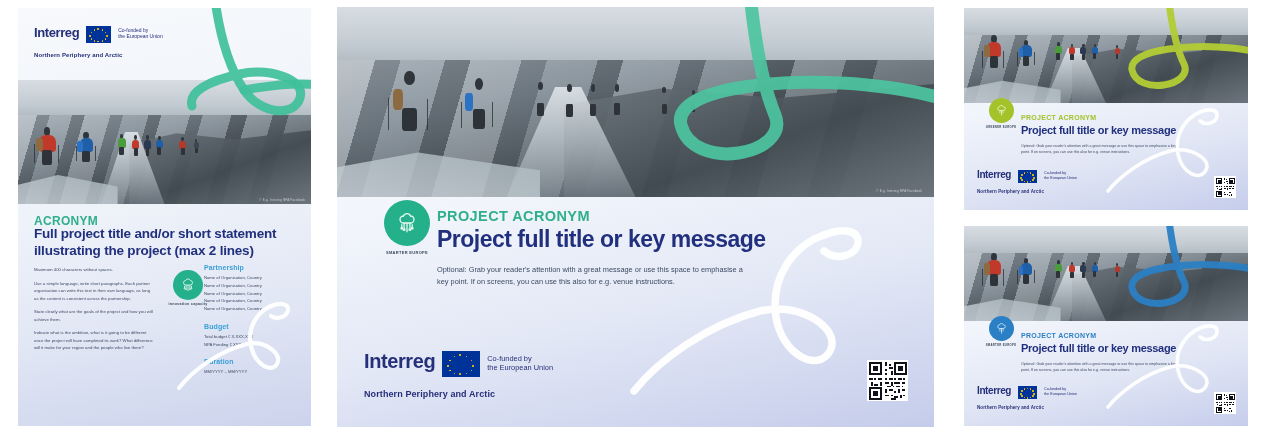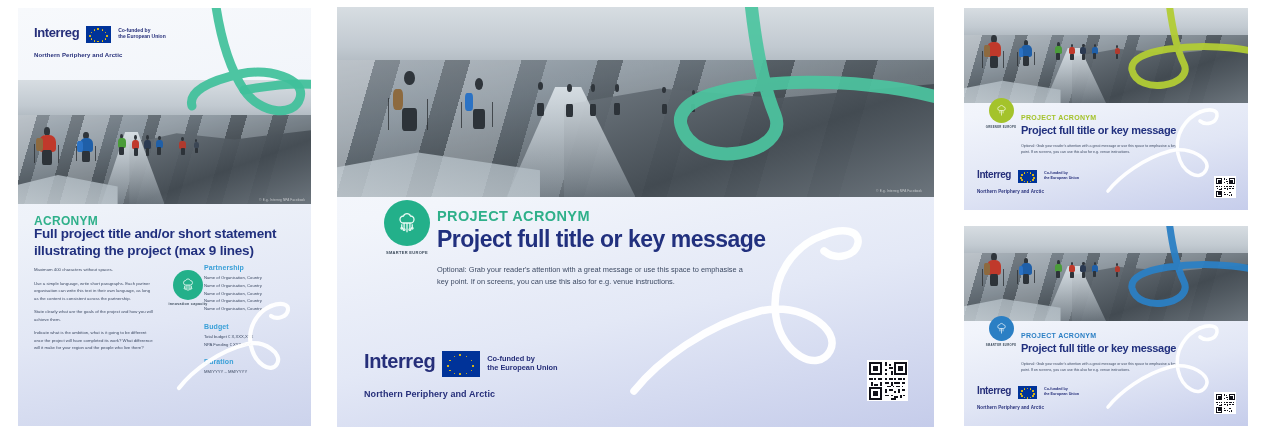--- a/index.html
+++ b/index.html
@@ -41,21 +41,21 @@
   
   .ribbon{position:absolute;pointer-events:none;}
   .ribbon svg{display:block;overflow:visible;}
 
   
   .logo{display:flex;align-items:flex-start;gap:7px;}
   .logo .wordmark{font-weight:700;font-size:13px;color:#262f7a;letter-spacing:-0.4px;line-height:1;}
   .logo .euflag{width:25px;height:17px;background:#003399;position:relative;border:0;flex:none;}
   .logo .euflag .stars{position:absolute;inset:0;}
   .logo .euflag .stars span{position:absolute;width:1.6px;height:1.6px;background:#ffcc00;border-radius:50%;}
-  .logo .eutext{font-size:5px;line-height:1.22;color:#262f7a;font-weight:700;padding-top:1px;}
+  .logo .eutext{font-size:5px;line-height:1.22;color:#262f7a;font-weight:400;padding-top:1px;}
   .subbrand{font-size:6px;font-weight:700;color:#262f7a;letter-spacing:.1px;}
 
   
   .qr{background:#fff;padding:1.5px;display:block;}
   .qr svg{display:block;}
 
   
   .badge{position:absolute;text-align:center;}
   .badge .disc{border-radius:50%;display:flex;align-items:center;justify-content:center;}
   .badge .cap{font-size:4px;font-weight:700;letter-spacing:.3px;color:#3b4a5a;margin-top:2px;white-space:nowrap;}
@@ -195,21 +195,21 @@
     </div>
 
     <div class="ribbon" style="left:130px;top:-6px;width:180px;height:150px">
       <svg viewBox="0 0 180 150" width="180" height="150">
         <path d="M66 -10 C 72 40, 84 70, 96 88 C 112 112, 146 116, 152 96 C 158 76, 120 66, 92 72 C 60 79, 40 90, 44 104" fill="none" stroke="#3fc09a" stroke-width="9" stroke-linecap="round" opacity=".92"></path>
         <path d="M96 88 C 118 84, 160 78, 186 86" fill="none" stroke="#3fc09a" stroke-width="9" stroke-linecap="round" opacity=".92"></path>
       </svg>
     </div>
 
     <div class="acr">ACRONYM</div>
-    <div class="ttl">Full project title and/or short statement illustrating the project (max 9 lines)</div>
+    <div class="ttl">Full project title and/or short statement illustrating the project (max 2 lines)</div>
 
     <div class="colL">
       <p>Maximum 400 characters without spaces.</p>
       <p>Use a simple language, write short paragraphs. Each partner organisation can write this text in their own language, as long as the content is consistent across the partnership.</p>
       <p>State clearly what are the goals of the project and how you will achieve them.</p>
       <p>Indicate what is the ambition, what is it going to be different once the project will have completed its work? What difference will it make for your region and the people who live there?</p>
     </div>
 
     <div class="badge" style="left:146px;top:262px;width:48px">
       <div class="disc" style="width:30px;height:30px;background:#23b08a;margin:0 auto">

